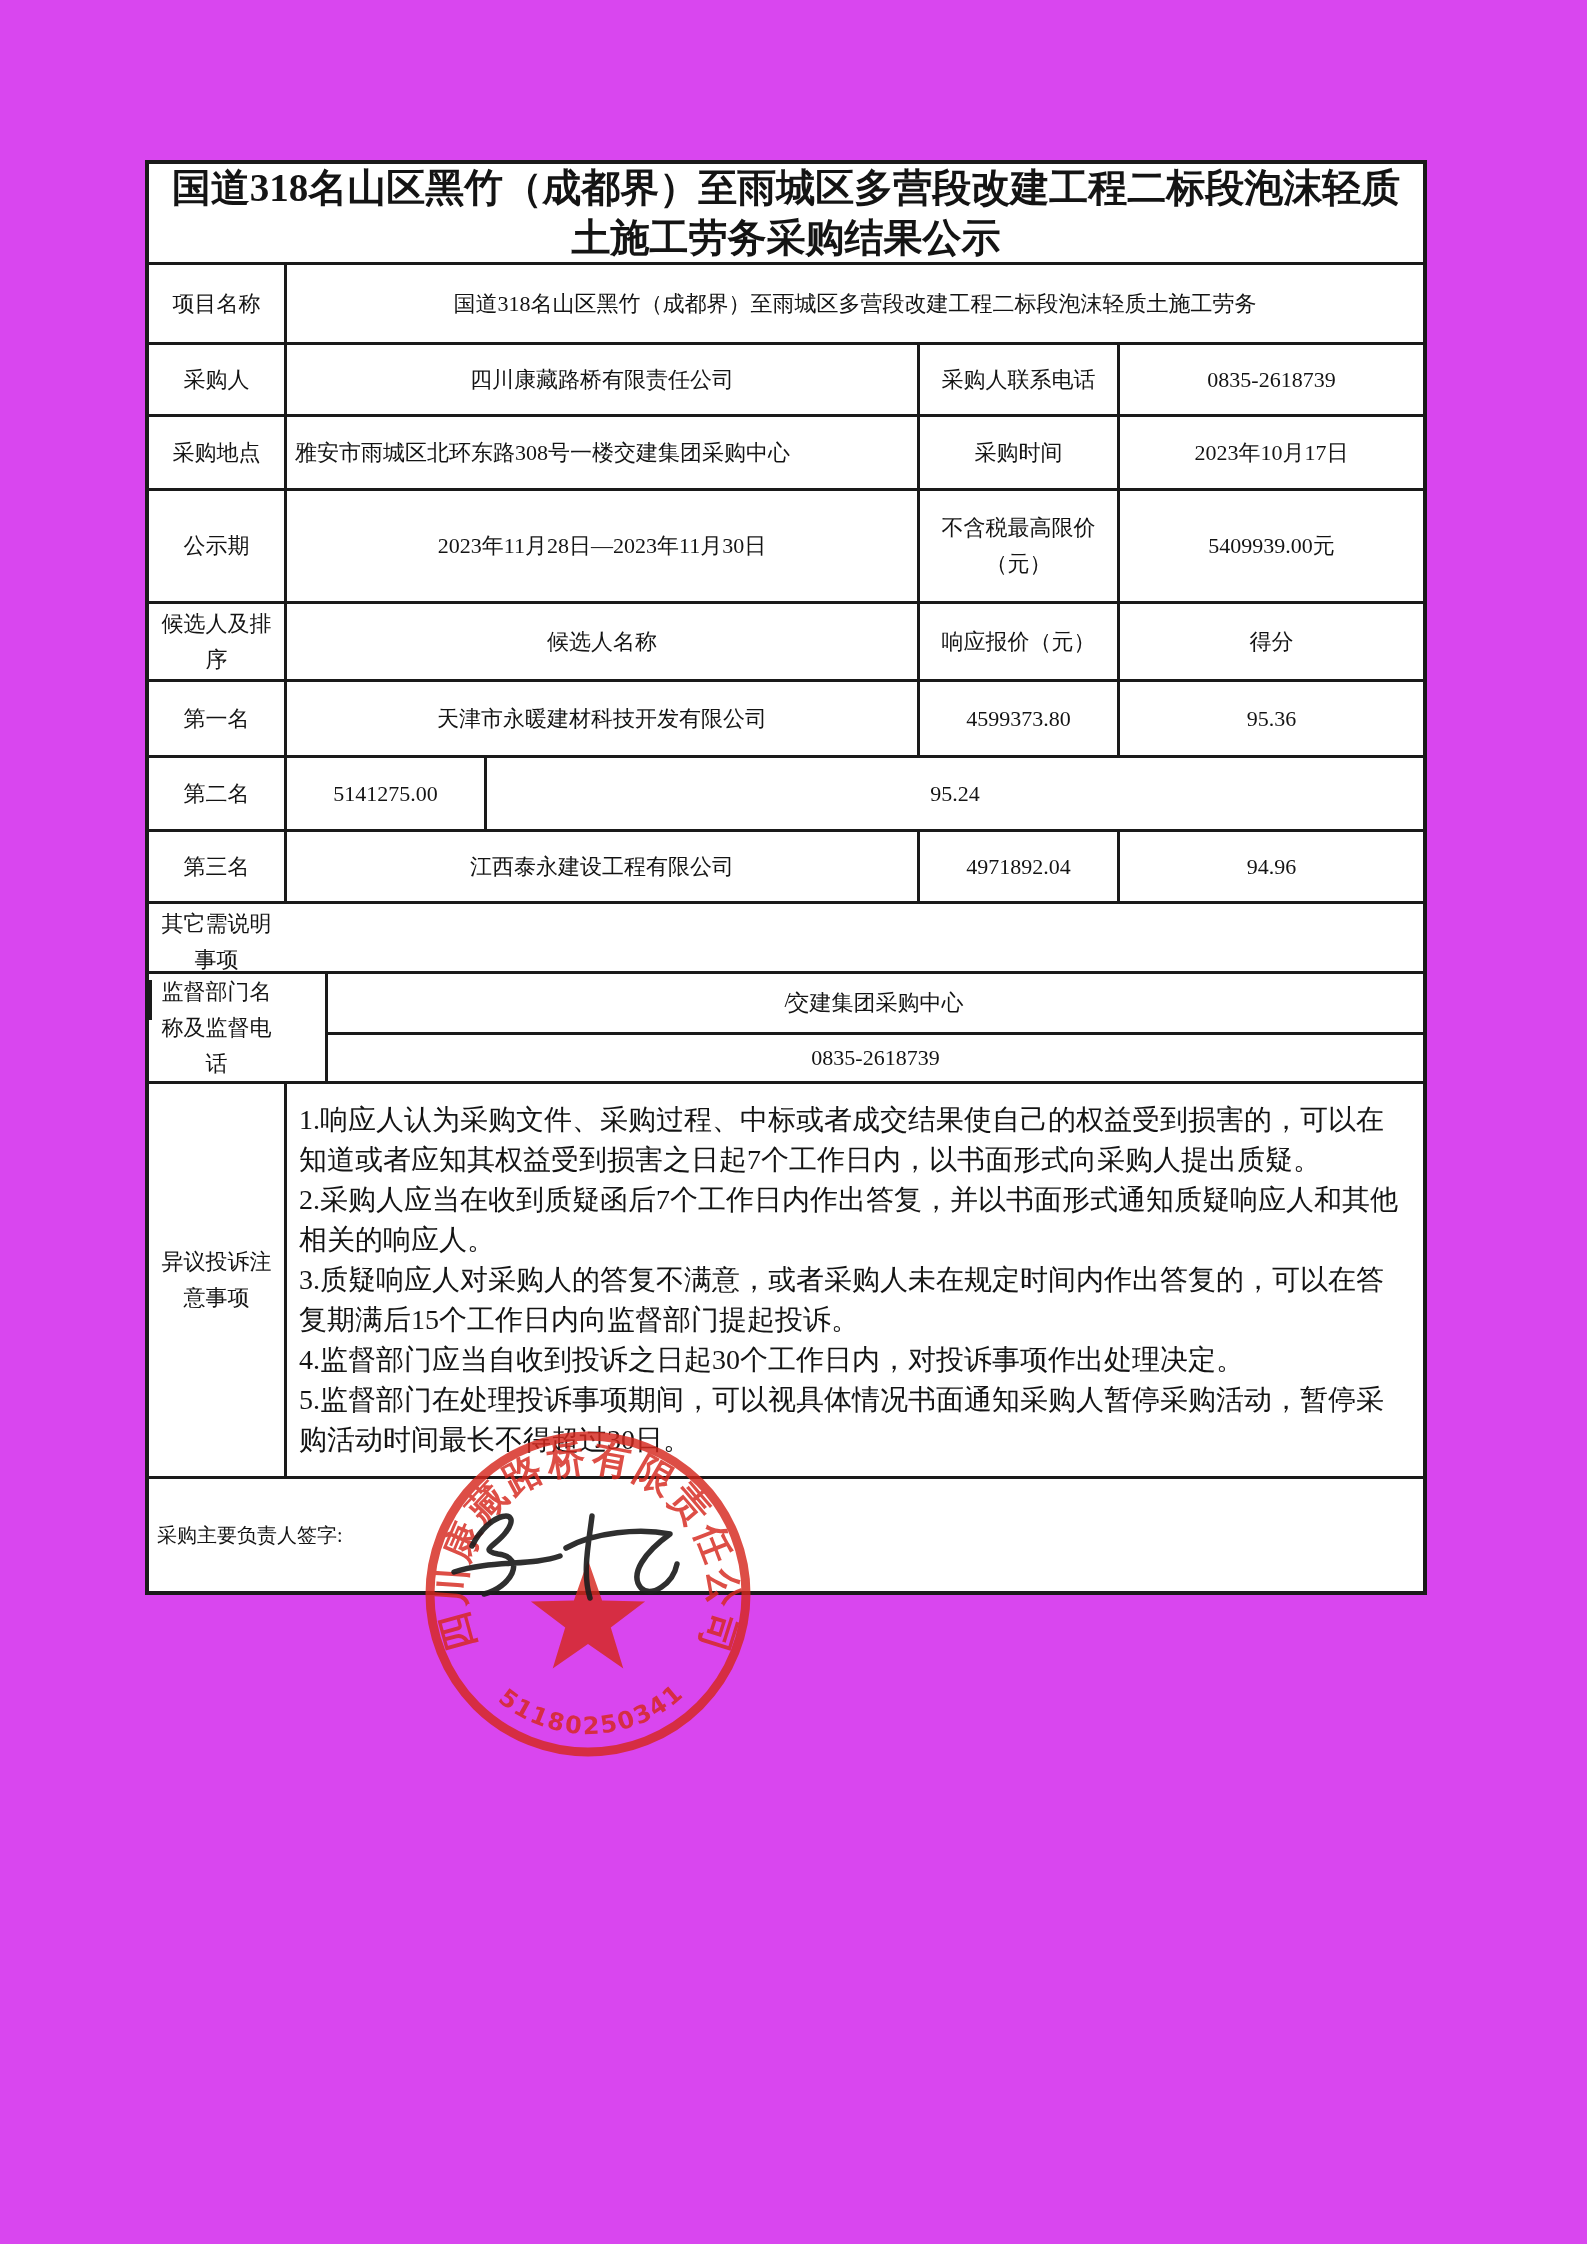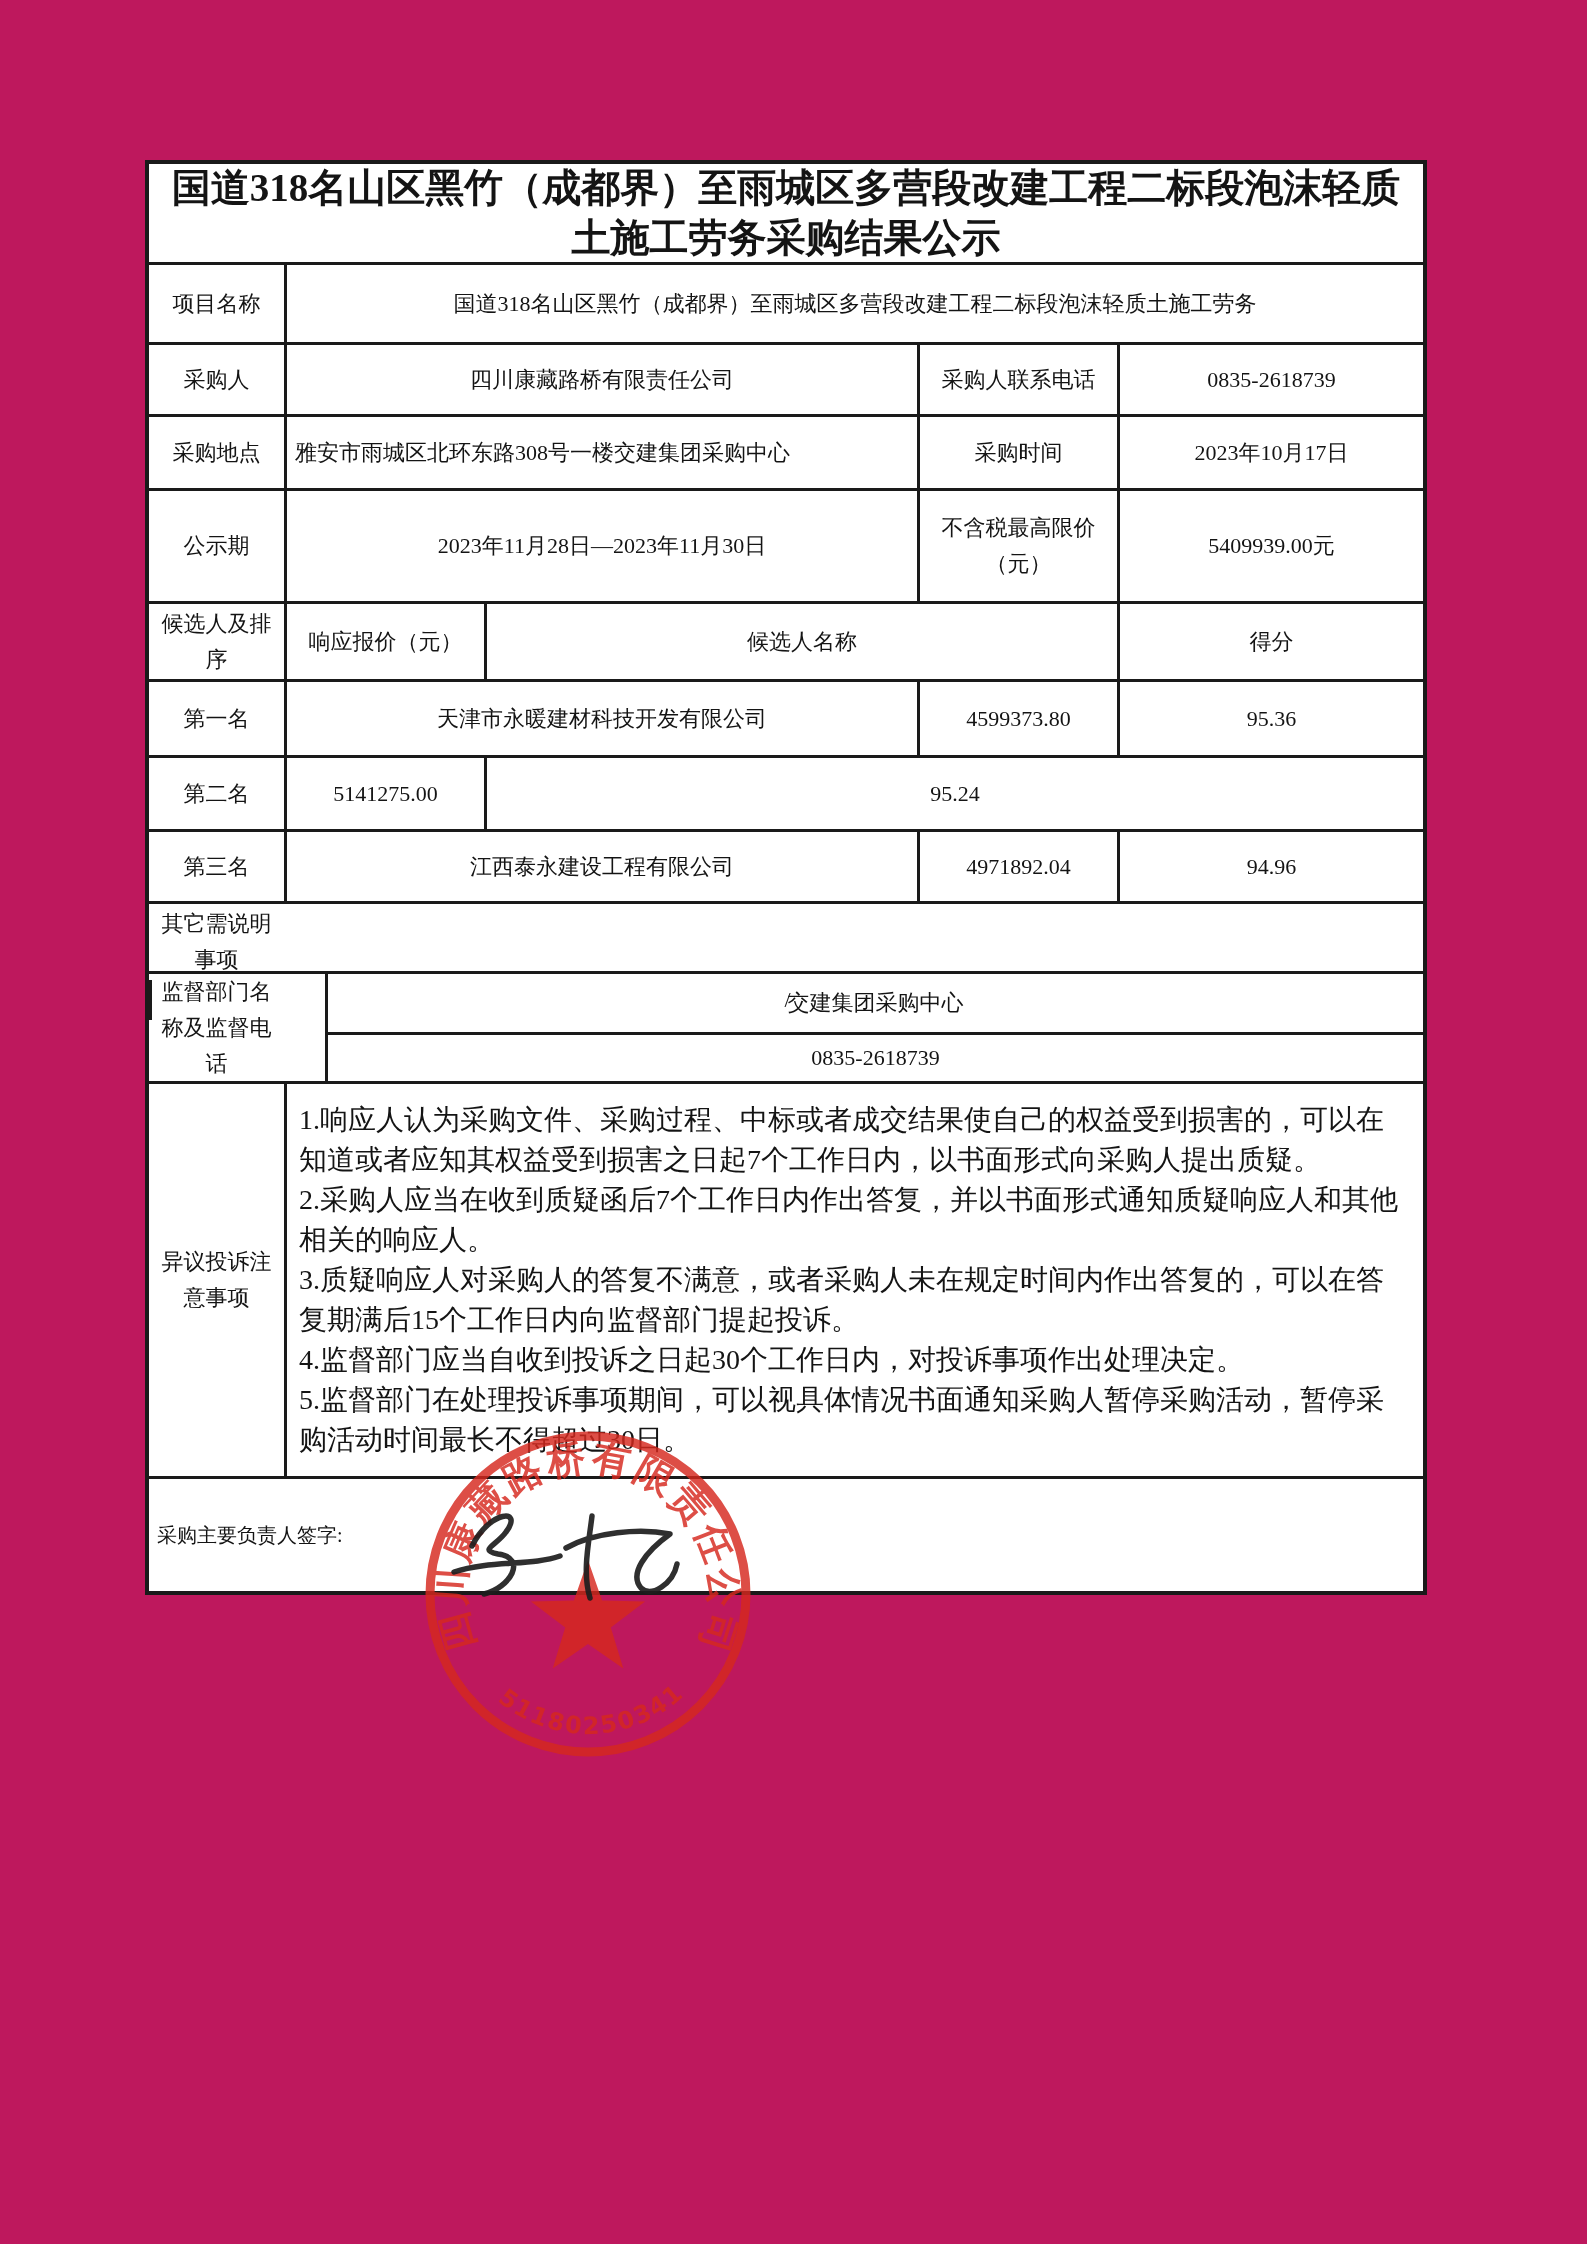--- a/index.html
+++ b/index.html
@@ -1,21 +1,21 @@
 <!DOCTYPE html>
 <html><head>
 <meta charset="utf-8">
 <style>
   * { margin: 0; padding: 0; box-sizing: border-box; }
   html, body { background: #ffffff; }
   .page {
     position: relative;
     width: 1587px;
     height: 2244px;
-    background: #be185d;
+    background: #d946ef;
     font-family: "Liberation Serif", "DejaVu Serif", serif;
     color: #141414;
     overflow: hidden;
   }
   .doc-table {
     position: absolute;
     left: 145px;
     top: 160px;
     width: 1282px;
     border: 4px solid #1a1a1a;
@@ -120,22 +120,22 @@
 
     <div class="row h-publicity">
       <div class="cell c1">公示期</div>
       <div class="cell c2">2023年11月28日—2023年11月30日</div>
       <div class="cell c3">不含税最高限价（元）</div>
       <div class="cell c4">5409939.00元</div>
     </div>
 
     <div class="row h-chead">
       <div class="cell c1">候选人及排序</div>
+      <div class="cell c2">候选人名称</div>
       <div class="cell c3">响应报价（元）</div>
-      <div class="cell c2">候选人名称</div>
       <div class="cell c4">得分</div>
     </div>
 
     <div class="row h-cand1">
       <div class="cell c1">第一名</div>
       <div class="cell c2">天津市永暖建材科技开发有限公司</div>
       <div class="cell c3">4599373.80</div>
       <div class="cell c4">95.36</div>
     </div>
 

